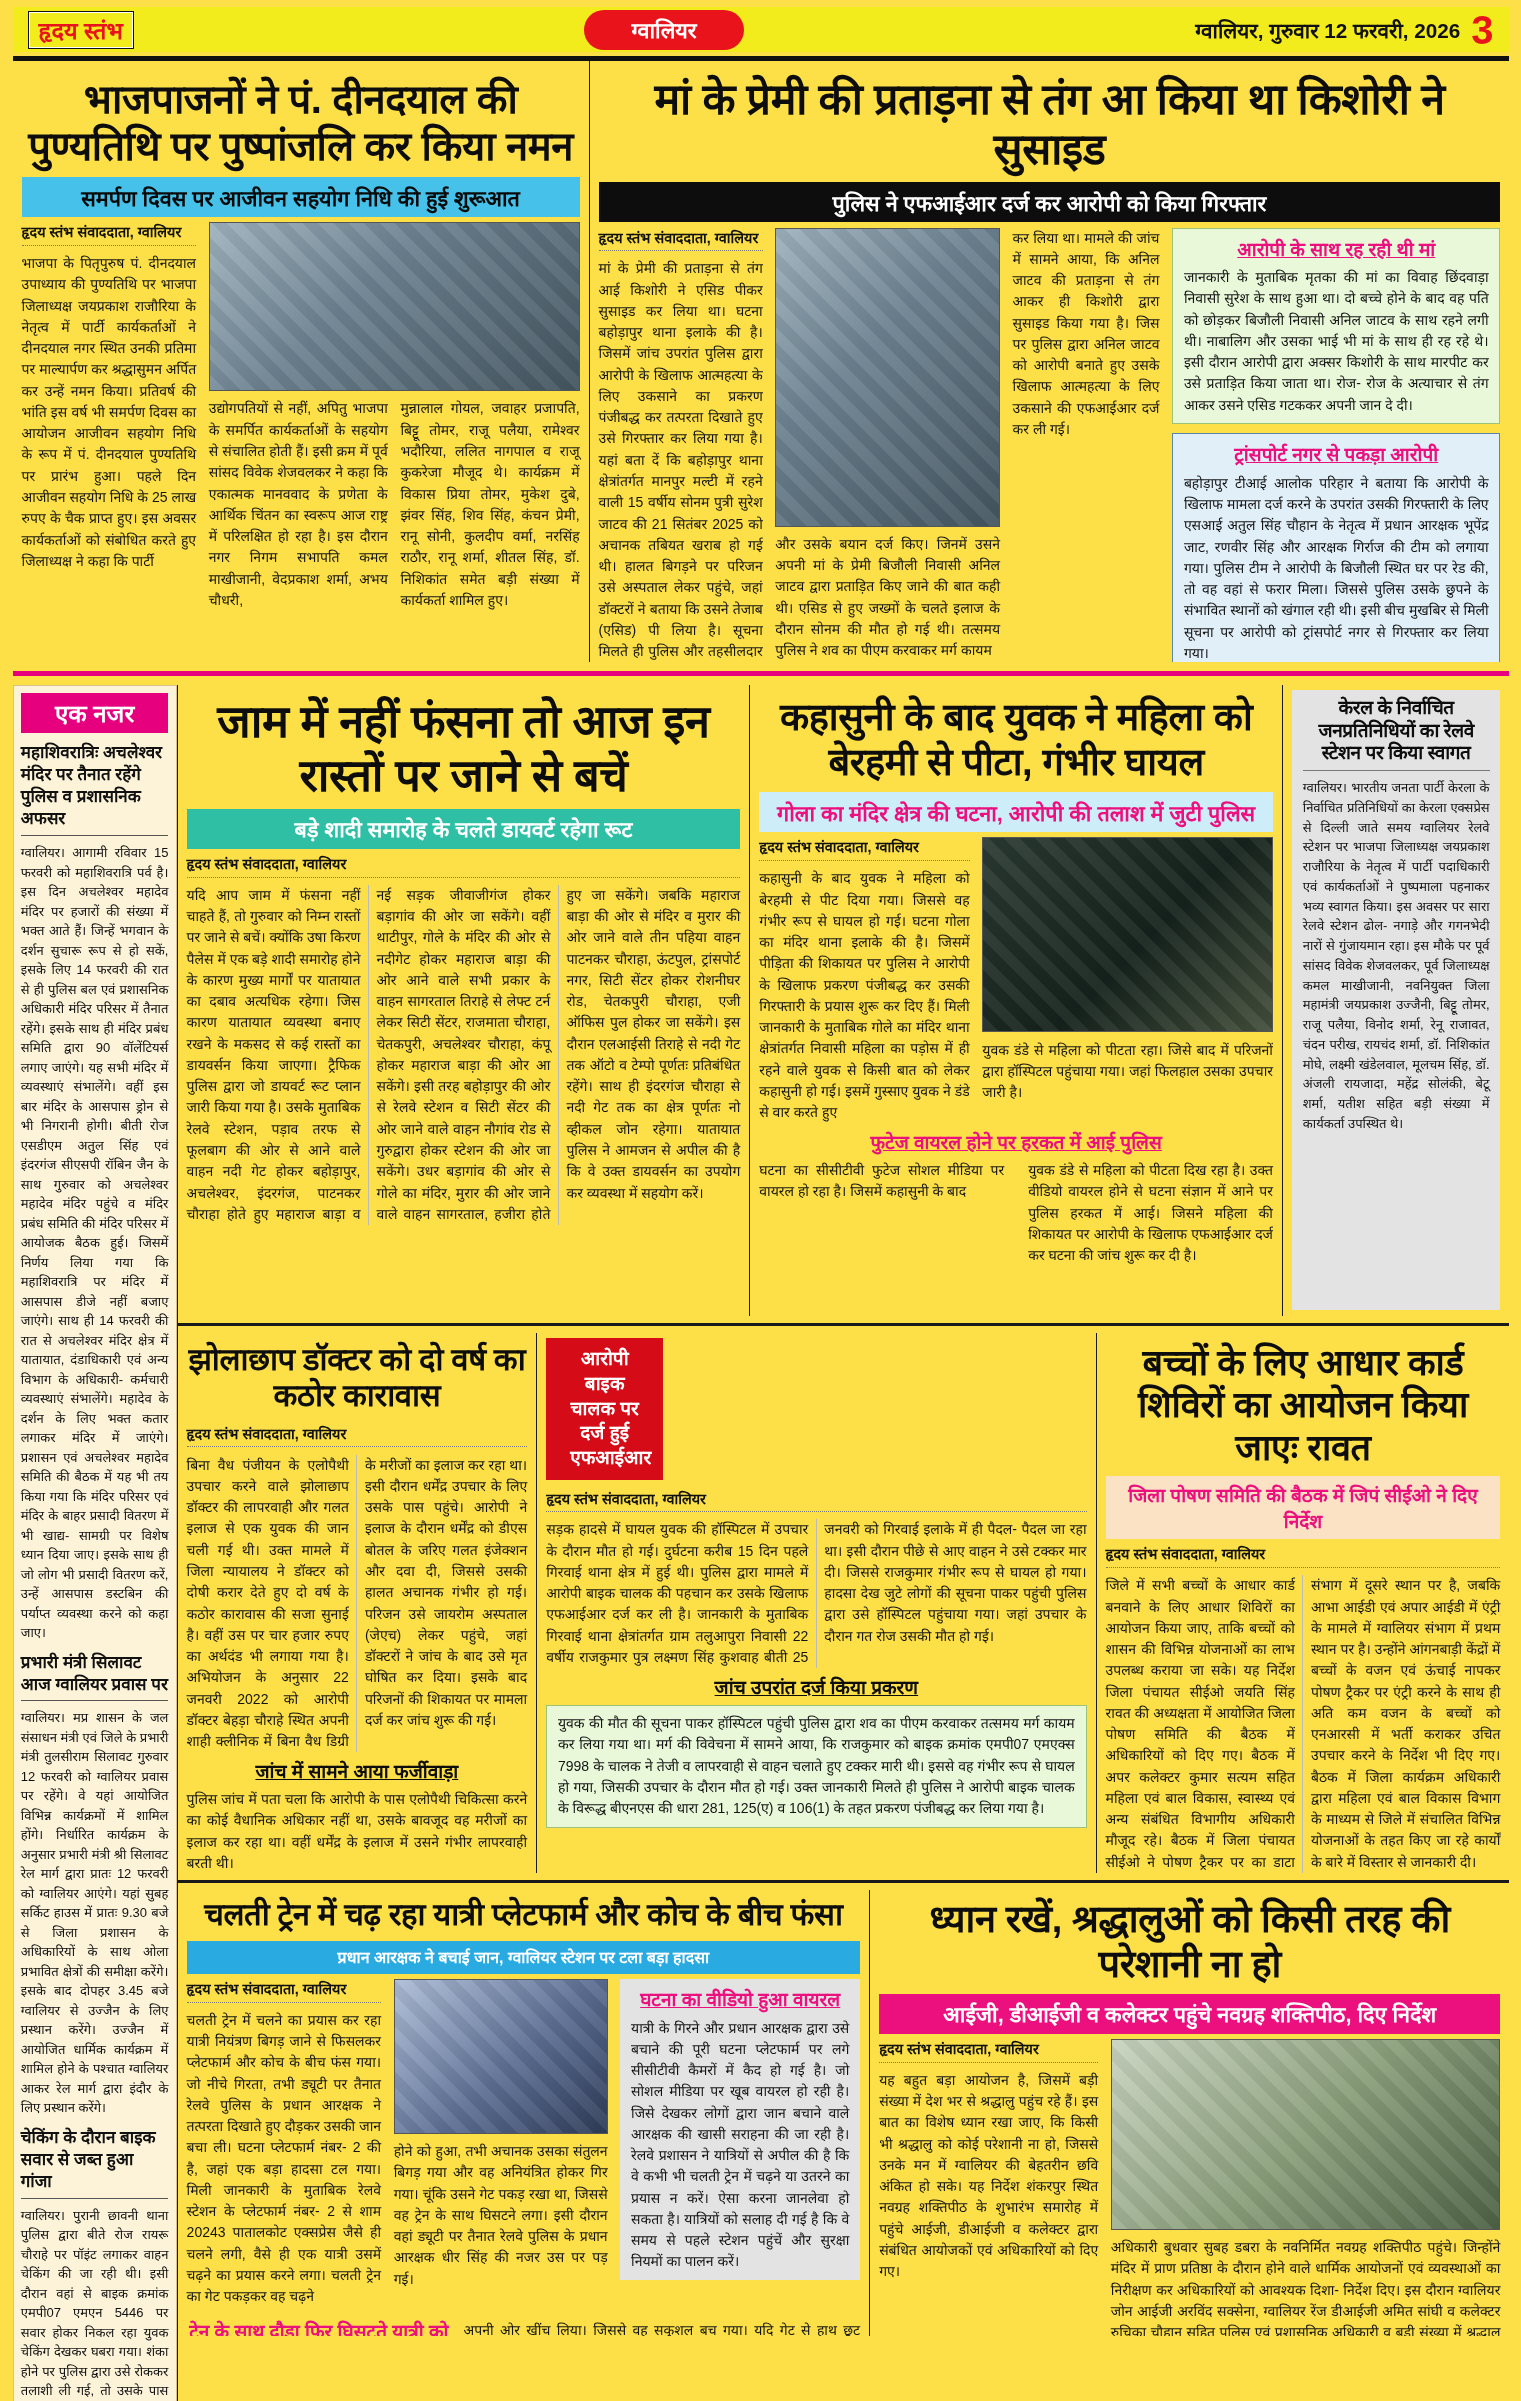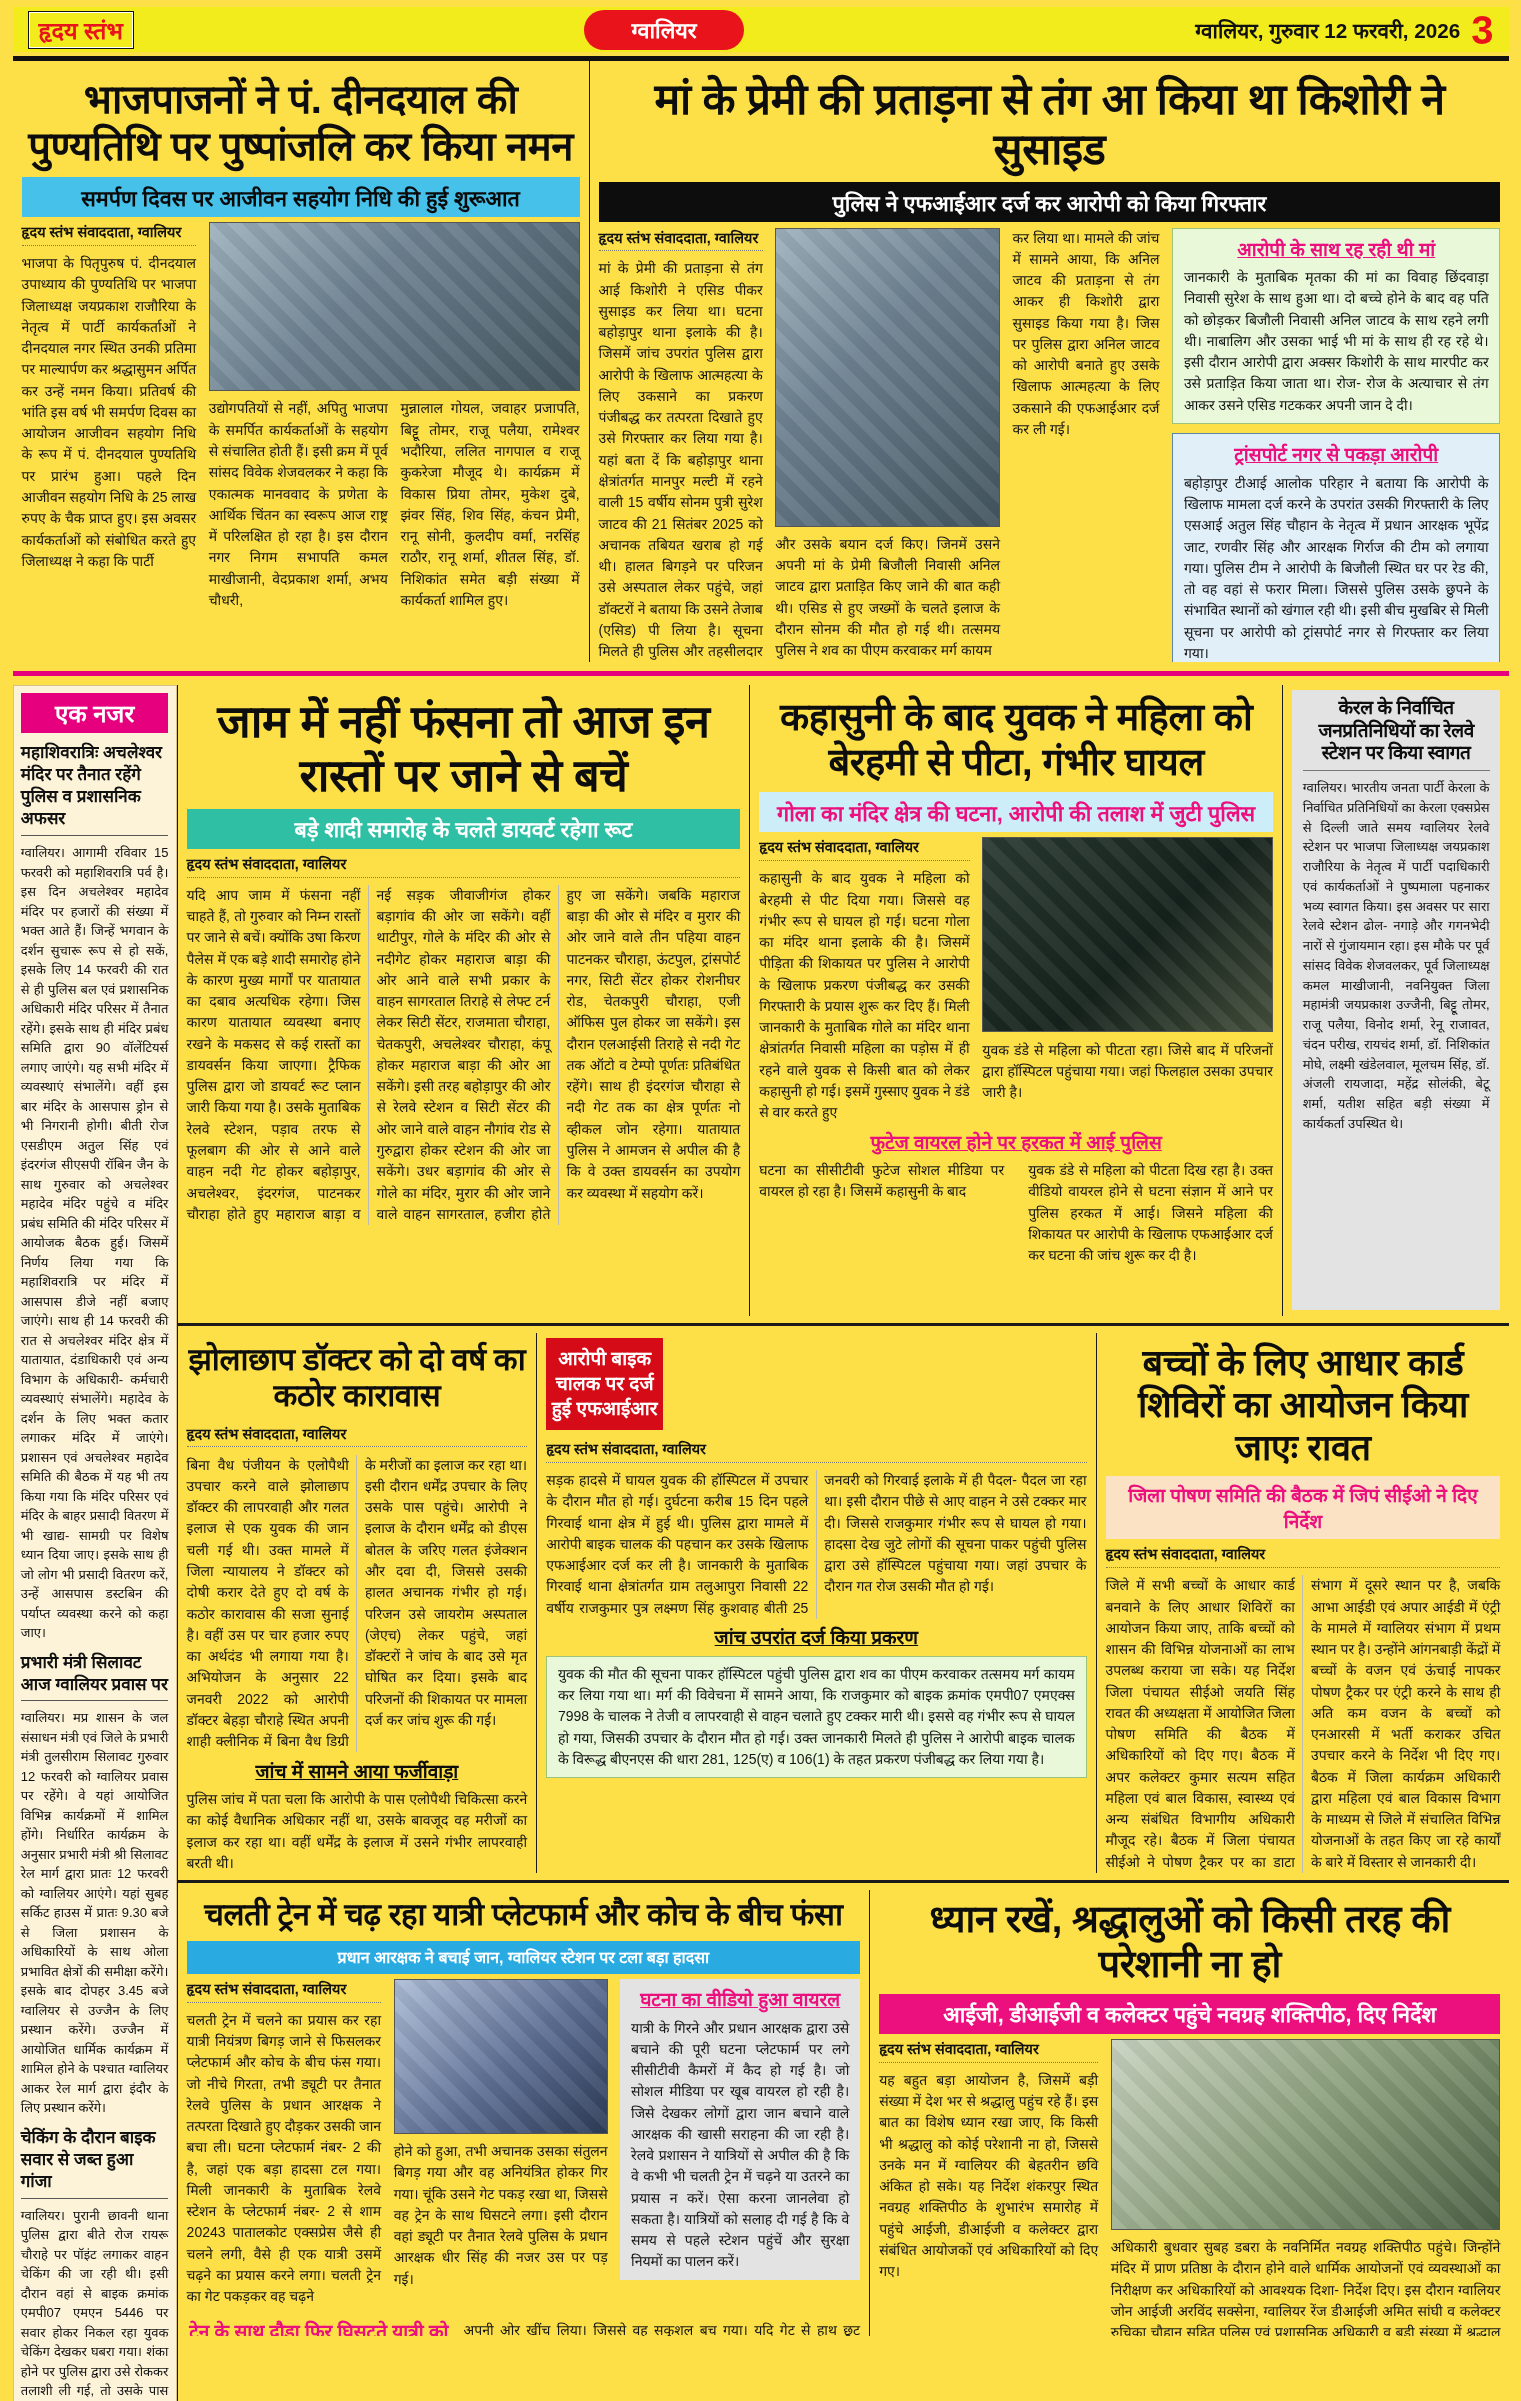--- a/index.html
+++ b/index.html
@@ -39,21 +39,21 @@
   .content{flex:1;border-left:1.8px solid #1a1a1a;}
   .row2{height:631px;overflow:hidden;}
   .row3{height:540px;overflow:hidden;}
   .row4{height:446px;overflow:hidden;}
   .eknazar-bar{background:#e6007e;color:#fff;font-weight:800;font-size:24px;text-align:center;padding:3.6px 0;margin-bottom:7.2px;}
   .nztitle{font-weight:800;font-size:17px;line-height:1.3;border-bottom:0.9px solid #555;padding-bottom:4.5px;margin:9px 0 7.2px 0;}
   .nzbody{font-size:13px;line-height:1.5;text-align:justify;}
   .greenbox{background:#e9f8d9;border:0.9px solid #9bc37a;padding:7.2px 10.8px;box-sizing:border-box;}
   .bluebox{background:#e1eff9;border:0.9px solid #5a87a8;padding:7.2px 10.8px;box-sizing:border-box;}
   .graybox{background:#e3e3e3;padding:7.2px 10.8px;box-sizing:border-box;}
-  .redbox{background:#d50c17;color:#fff;font-weight:800;text-align:center;font-size:19px;line-height:1.3;padding:9px 1px;box-sizing:border-box;}
+  .redbox{background:#d50c17;color:#fff;font-weight:800;text-align:center;font-size:19px;line-height:1.3;padding:9px 24px;box-sizing:border-box;}
   .footer-yellow{height:4.5px;background:#f3ec1d;margin-top:5.4px;}
   .footer-black{height:14.4px;background:#111;}
   .footer-gray{height:27px;background:#c9c9c9;display:flex;align-items:center;gap:12.6px;padding-left:504px;}
   .regsq{width:27px;height:20px;display:inline-block;}
 </style>
 </head>
 <body>
 
 <div class="page">
   <div class="inner">

